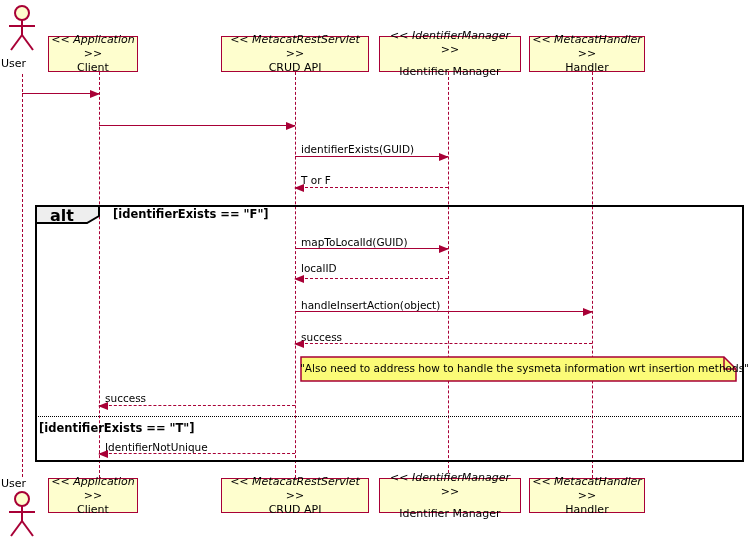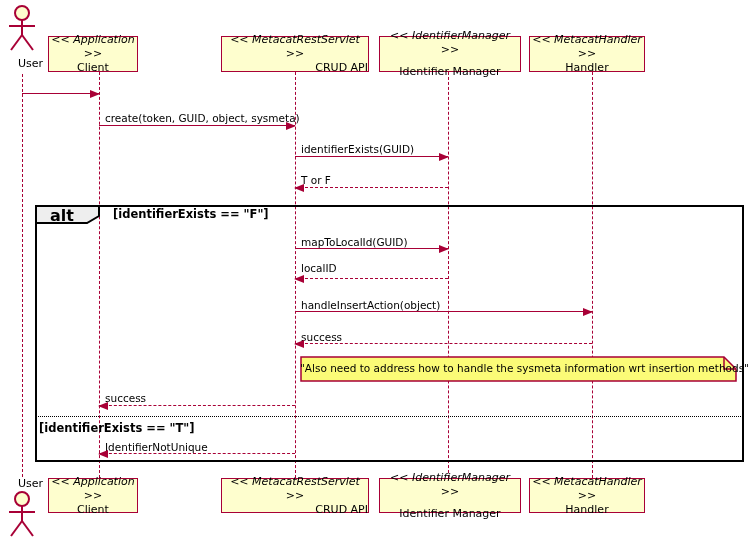--- a/index.html
+++ b/index.html
@@ -16,28 +16,28 @@
   .ll-handler{left:592px;top:72px;height:406px;}
   
   .pbox{
     position:absolute;box-sizing:border-box;height:36px;
     background:#FEFECE;border:1.5px solid #A80036;
     display:flex;flex-direction:column;justify-content:center;align-items:center;
     font-size:11px;line-height:14px;text-align:center;
   }
   .pbox .stereo{font-style:italic;}
   .pb-client{left:48px;width:90px;}
-  .pb-crud{left:221px;width:148px;align-items:flex-end;}
+  .pb-crud{left:221px;width:148px;}
   .pb-idmgr{left:379px;width:142px;gap:8px;}
   .pb-handler{left:529px;width:116px;}
   .row-top{top:36px;}
   .row-bottom{top:478px;height:35px;}
   
   .actor-svg{position:absolute;left:5px;width:34px;height:48px;}
-  .actor-label{position:absolute;left:1px;width:42px;text-align:right;font-size:11px;height:13px;}
+  .actor-label{position:absolute;left:1px;width:42px;text-align:left;font-size:11px;height:13px;}
   
   .msg-label{position:absolute;font-size:10.5px;height:13px;white-space:nowrap;}
   .msg-line{position:absolute;height:0;border-top:1px solid #A80036;}
   .msg-line.dashed{border-top-style:dashed;}
   .ah{position:absolute;width:0;height:0;border-top:4px solid transparent;border-bottom:4px solid transparent;top:-4px;}
   .ah.right{right:-1px;border-left:10px solid #A80036;}
   .ah.left{left:-1px;border-right:10px solid #A80036;}
   
   .m1{left:22px;top:93px;width:77px;}
   .m2l{left:105px;top:112px;} .m2{left:99px;top:125px;width:196px;}
@@ -94,21 +94,20 @@
   </div>
   <div class="pbox pb-handler row-top">
     <div class="stereo">&lt;&lt; MetacatHandler &gt;&gt;</div>
     <div>Handler</div>
   </div>
 
   <div class="msg-line m1">
       <span class="ah right"></span>
     </div>
 
-  <div class="msg-label m2l">create(token, GUID, object, sysmeta)</div>
   <div class="msg-line m2">
       <span class="ah right"></span>
     </div>
 
   <div class="msg-label m3l">identifierExists(GUID)</div>
   <div class="msg-line m3">
       <span class="ah right"></span>
     </div>
 
   <div class="msg-label m4l">T or F</div>

